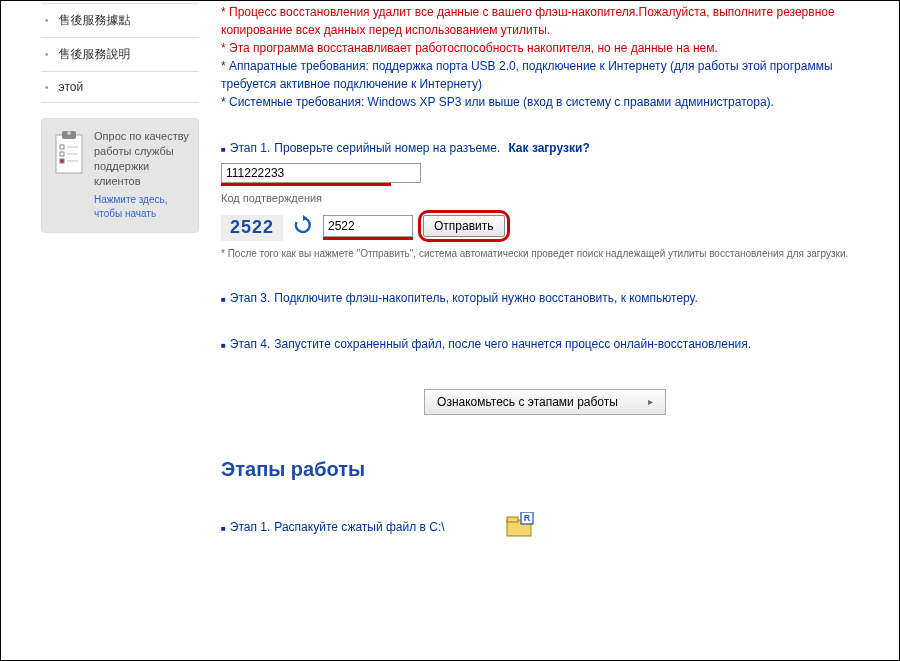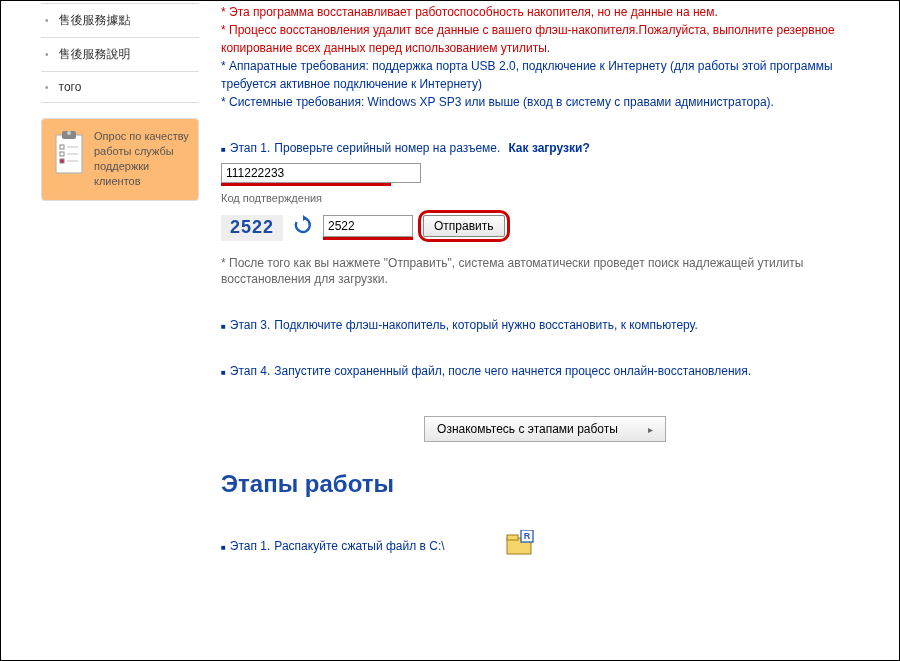--- a/index.html
+++ b/index.html
@@ -42,21 +42,21 @@
       content: "•";
       color: #999;
       margin-right: 10px;
       font-size: 10px;
     }
     .survey-box {
       margin-top: 15px;
       padding: 10px 8px 12px;
       border: 1px solid #ddd;
       border-radius: 4px;
-      background: #fdba74;
+      background: #e5e5e5;
       display: flex;
       align-items: flex-start;
       gap: 8px;
     }
     .clipboard-icon {
       width: 36px;
       height: 48px;
       flex-shrink: 0;
       position: relative;
     }
@@ -186,22 +186,22 @@
       top: -5px;
       left: -5px;
       right: -5px;
       bottom: -5px;
       border: 3px solid #cc0000;
       border-radius: 10px;
       pointer-events: none;
     }
     .note {
       color: #666;
-      font-size: 12px;
-      margin-top: 14px;
+      font-size: 10px;
+      margin-top: 6px;
       line-height: 1.4;
     }
     .workflow-btn-row {
       text-align: center;
       margin-top: 36px;
     }
     .workflow-btn {
       display: inline-flex;
       align-items: center;
       padding: 5px 12px;
@@ -213,23 +213,23 @@
       font-family: Arial, sans-serif;
       text-align: right;
     }
     .workflow-btn::after {
       content: "▸";
       color: #666;
       font-size: 10px;
     }
     .workflow-heading {
       color: #1b4aa6;
-      font-size: 24px;
+      font-size: 20px;
       font-weight: bold;
-      margin-top: 24px;
+      margin-top: 39px;
     }
     .workflow-step {
       display: flex;
       align-items: center;
       margin-top: 28px;
       color: #003399;
     }
     .folder-icon {
       margin-left: 60px;
     }
@@ -240,46 +240,47 @@
 <div class="container">
   <div class="sidebar">
     <div class="sidebar-list">
       <div class="sidebar-item">
         <span>售後服務據點</span>
       </div>
       <div class="sidebar-item">
         <span>售後服務說明</span>
       </div>
       <div class="sidebar-item">
-        <span>того</span>
+        <span>этой</span>
       </div>
     </div>
     <div class="survey-box">
       <div class="clipboard-icon">
         <svg viewBox="0 0 36 48">
           <rect x="6" y="6" width="26" height="38" fill="#fff" stroke="#b5b5b5" stroke-width="1.2"></rect>
           <rect x="12" y="2" width="14" height="8" rx="2" fill="#888"></rect>
           <circle cx="19" cy="4" r="2" fill="#ccc"></circle>
           <rect x="10" y="16" width="4" height="4" fill="none" stroke="#888" stroke-width="1"></rect>
           <rect x="10" y="23" width="4" height="4" fill="none" stroke="#888" stroke-width="1"></rect>
           <rect x="10" y="30" width="4" height="4" fill="#c7254e" stroke="#888" stroke-width="1"></rect>
           <line x1="17" y1="18" x2="28" y2="18" stroke="#ccc" stroke-width="1.2"></line>
           <line x1="17" y1="25" x2="28" y2="25" stroke="#ccc" stroke-width="1.2"></line>
           <line x1="17" y1="32" x2="28" y2="32" stroke="#ccc" stroke-width="1.2"></line>
         </svg>
       </div>
       <div class="survey-text">
         <span>Опрос по качеству работы службы поддержки клиентов</span>
+        <span class="survey-link">Нажмите здесь, чтобы начать</span>
       </div>
     </div>
   </div>
 
   <div class="main">
+    <div class="warning">* Процесс восстановления удалит все данные с вашего флэш-накопителя.Пожалуйста, выполните резервное копирование всех данных перед использованием утилиты.</div>
     <div class="warning">* Эта программа восстанавливает работоспособность накопителя, но не данные на нем.</div>
-    <div class="warning">* Процесс восстановления удалит все данные с вашего флэш-накопителя.Пожалуйста, выполните резервное копирование всех данных перед использованием утилиты.</div>
     <div class="info">* Аппаратные требования: поддержка порта USB 2.0, подключение к Интернету (для работы этой программы требуется активное подключение к Интернету)</div>
     <div class="info">* Системные требования: Windows XP SP3 или выше (вход в систему с правами администратора).</div>
 
     <div class="step-hdr">
       <span class="step-bullet">Этап 1.</span>
       <span>Проверьте серийный номер на разъеме.</span>
       <span class="check-link">Как загрузки?</span>
     </div>
 
     <div class="serial-row">

